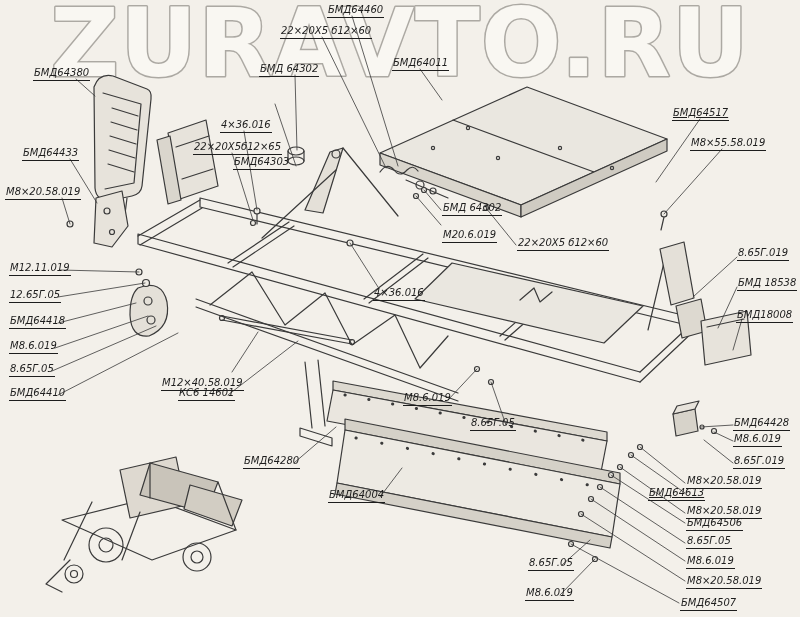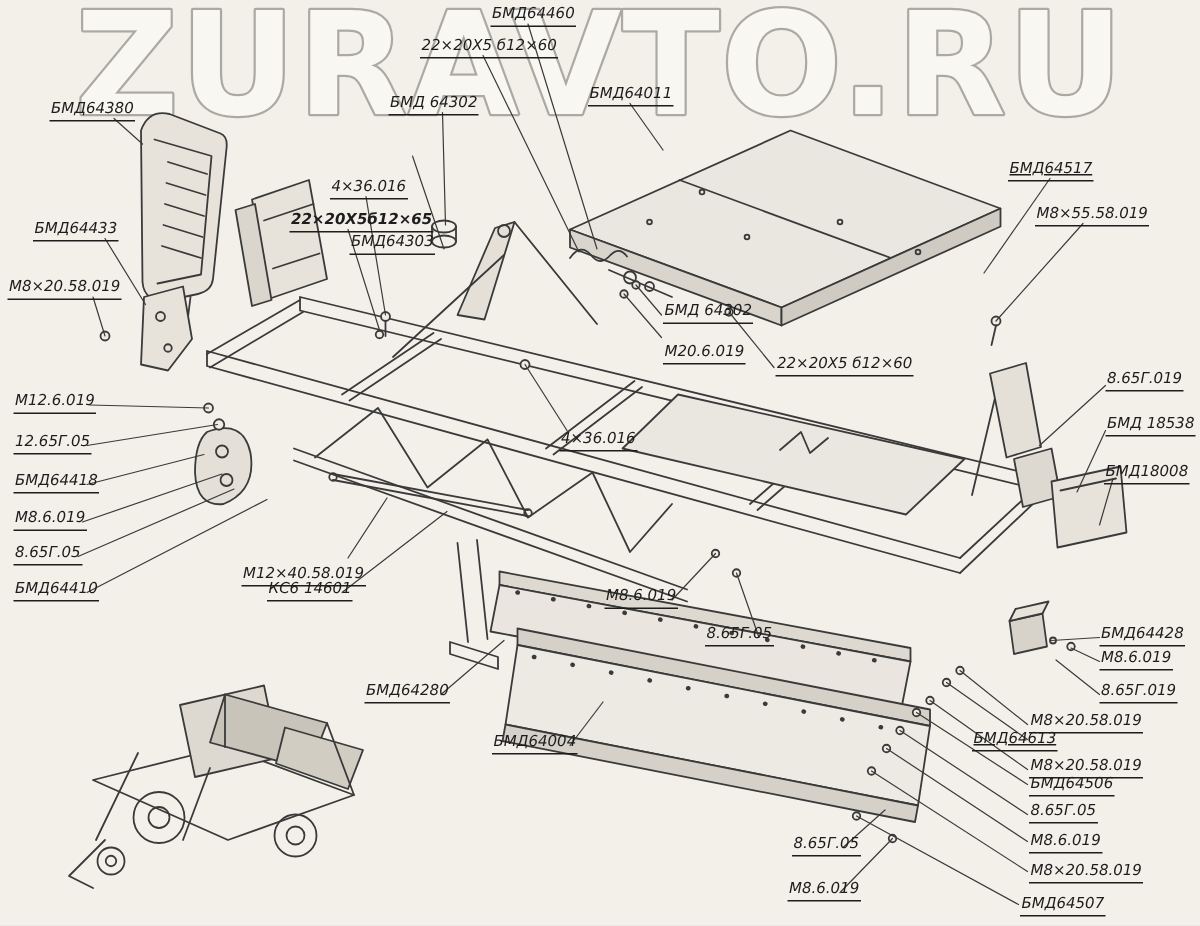--- a/index.html
+++ b/index.html
@@ -237,27 +237,27 @@
     </g>
   </svg>
 
   <div id="labels-layer">
       <span class="part-label" style="left: 327px; top: 4px;">БМД64460</span>
       <span class="part-label" style="left: 280px; top: 25px;">22×20Х5 б12×60</span>
       <span class="part-label" style="left: 259px; top: 63px;">БМД 64302</span>
       <span class="part-label" style="left: 233px; top: 108px; margin-top: 48px;">БМД64303</span>
       <span class="part-label" style="left: 392px; top: 57px;">БМД64011</span>
       <span class="part-label" style="left: 220px; top: 119px;">4×36.016</span>
-      <span class="part-label" style="left: 193px; top: 141px; font-weight: bold;">22×20Х5б12×65</span>
+      <span class="part-label" style="left: 193px; top: 141px;">22×20Х5б12×65</span>
       <span class="part-label" style="left: 672px; top: 107px; text-decoration: underline;">БМД64517</span>
       <span class="part-label" style="left: 690px; top: 137px;">М8×55.58.019</span>
       <span class="part-label" style="left: 33px; top: 67px;">БМД64380</span>
       <span class="part-label" style="left: 22px; top: 147px; font-style: italic;">БМД64433</span>
       <span class="part-label" style="left: 5px; top: 186px;">М8×20.58.019</span>
-      <span class="part-label" style="left: 9px; top: 262px;">М12.6.019</span>
+      <span class="part-label" style="left: 9px; top: 262px;">М12.11.019</span>
       <span class="part-label" style="left: 9px; top: 289px;">12.65Г.05</span>
       <span class="part-label" style="left: 9px; top: 315px;">БМД64418</span>
       <span class="part-label" style="left: 9px; top: 340px;">М8.6.019</span>
       <span class="part-label" style="left: 9px; top: 363px;">8.65Г.05</span>
       <span class="part-label" style="left: 9px; top: 387px;">БМД64410</span>
       <span class="part-label" style="left: 442px; top: 202px;">БМД 64302</span>
       <span class="part-label" style="left: 442px; top: 217px; margin-top: 12px;">М20.6.019</span>
       <span class="part-label" style="left: 517px; top: 237px;">22×20Х5 б12×60</span>
       <span class="part-label" style="left: 373px; top: 287px;">4×36.016</span>
       <span class="part-label" style="left: 161px; top: 377px;">М12×40.58.019</span>

